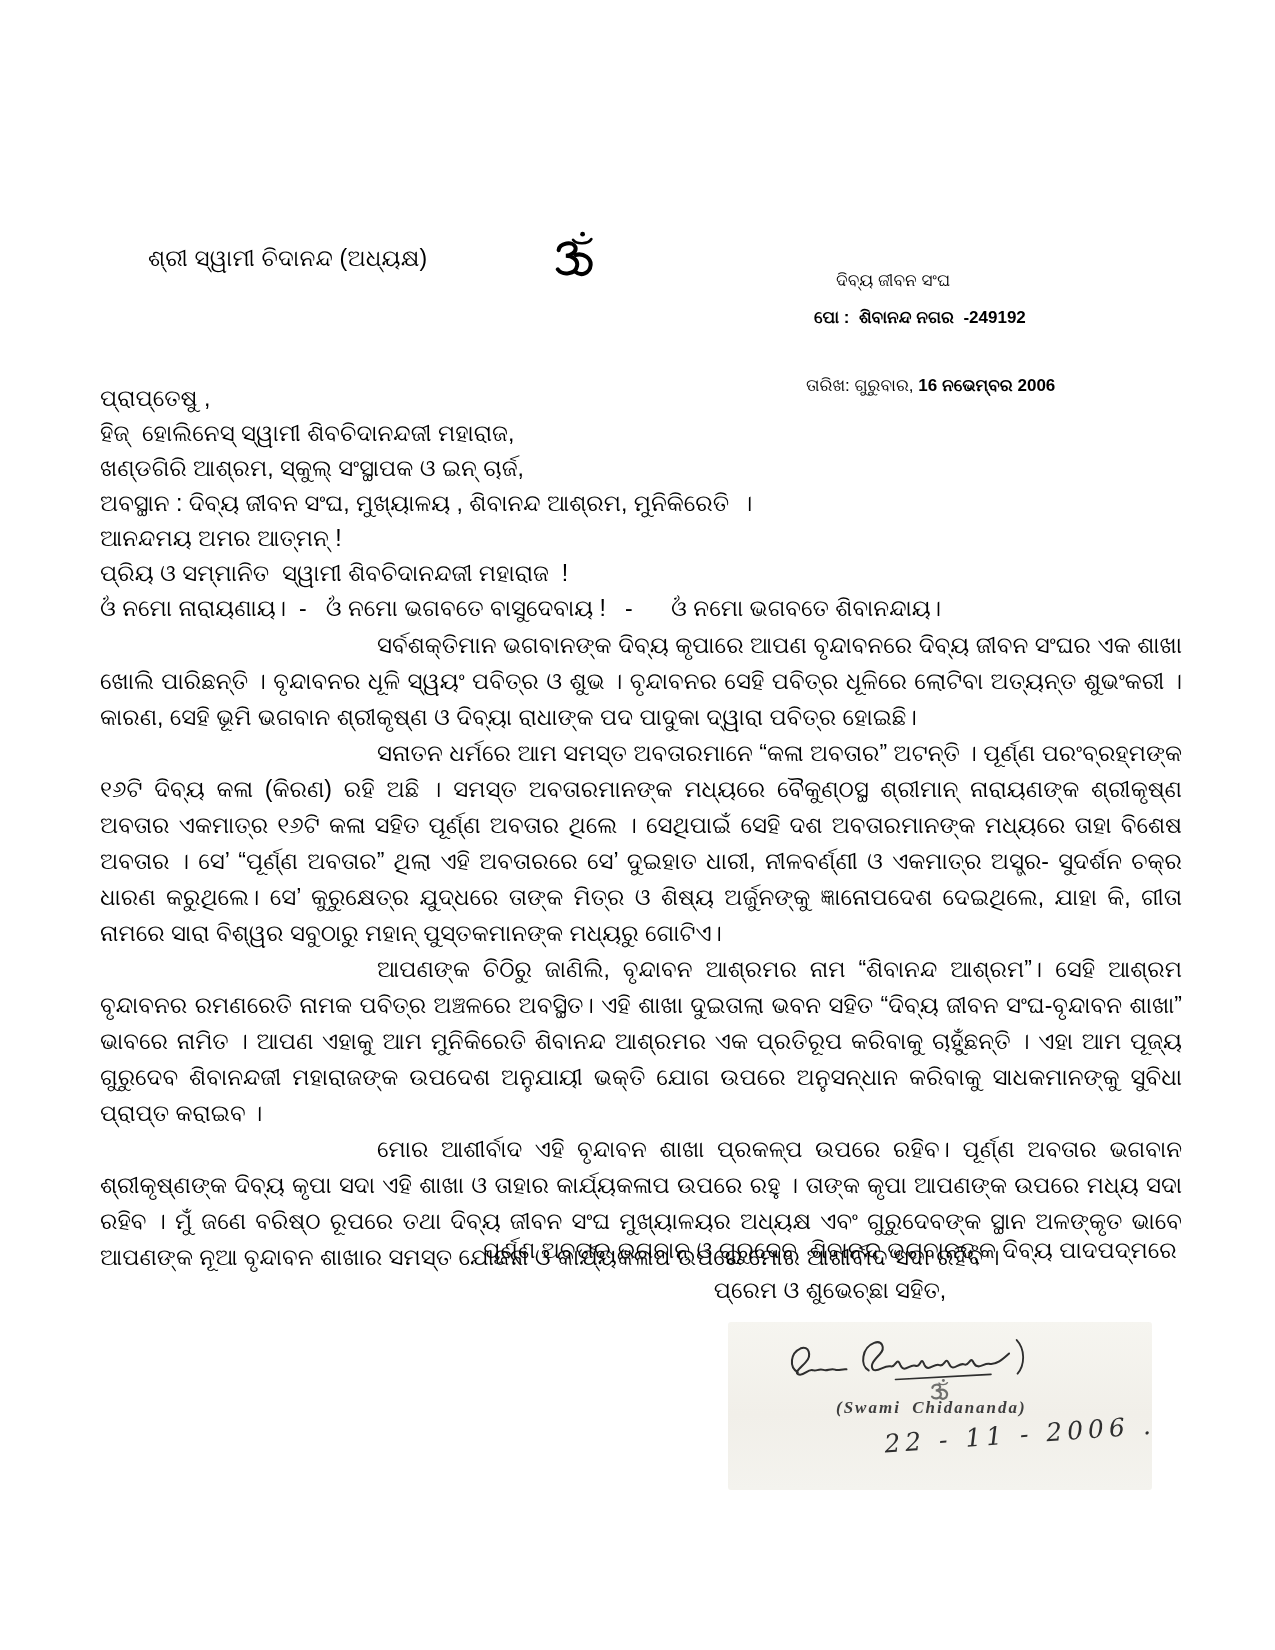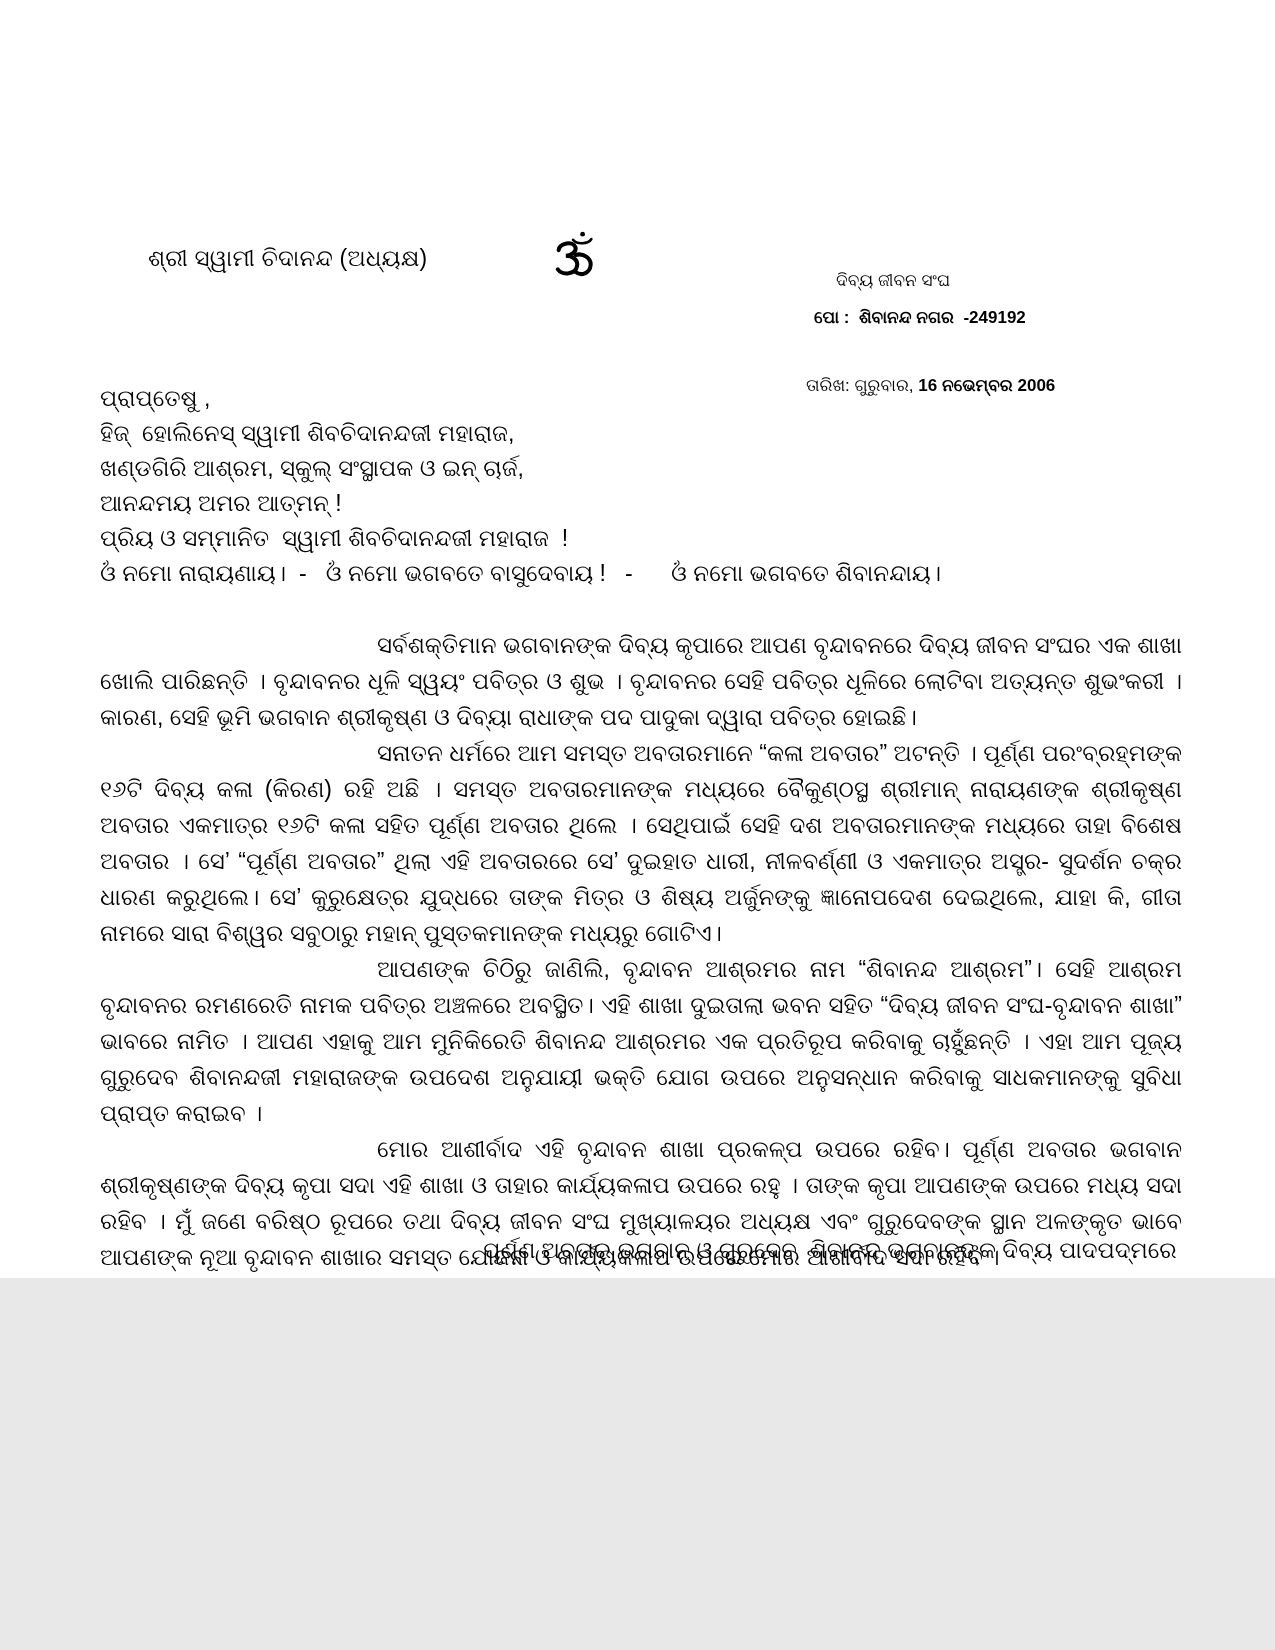--- a/index.html
+++ b/index.html
@@ -1,18 +1,18 @@
 <!DOCTYPE html>
 <html><head>
 <meta charset="utf-8">
 <style>
   html,body{margin:0;padding:0;background:#e8e8e8;}
   .page{
     position:relative;
-    width:1275px;height:1278px;
+    width:1275px;height:1650px;
     margin:0 auto;
     background:#ffffff;
     font-family:"Liberation Sans",sans-serif;
     color:#000;
     overflow:hidden;
   }
   .pre{white-space:pre-wrap;}
 
   
   .sender-line{
@@ -89,20 +89,21 @@
   <div class="letterhead">
     <div class="org-name pre">ଦିବ୍ୟ ଜୀବନ ସଂଘ</div>
     <div class="po-line pre">ପୋ :  ଶିବାନନ୍ଦ ନଗର  -249192</div>
     <div class="date-line pre"><span>ତାରିଖ: ଗୁରୁବାର, </span><span class="bold">16 ନଭେମ୍ବର 2006</span></div>
   </div>
 
   <div class="recipient">
     <div class="pre">ପ୍ରାପ୍ତେଷୁ ,</div>
     <div class="pre">ହିଜ୍  ହୋଲିନେସ୍ ସ୍ୱାମୀ ଶିବଚିଦାନନ୍ଦଜୀ ମହାରାଜ,</div>
     <div class="pre">ଖଣ୍ଡଗିରି ଆଶ୍ରମ, ସ୍କୁଲ୍ ସଂସ୍ଥାପକ ଓ ଇନ୍ ଚାର୍ଜ,</div>
+    <div class="pre">ଅବସ୍ଥାନ : ଦିବ୍ୟ ଜୀବନ ସଂଘ, ମୁଖ୍ୟାଳୟ , ଶିବାନନ୍ଦ ଆଶ୍ରମ, ମୁନିକିରେତି  ।</div>
     <div class="pre">ଆନନ୍ଦମୟ ଅମର ଆତ୍ମନ୍ !</div>
     <div class="pre">ପ୍ରିୟ ଓ ସମ୍ମାନିତ  ସ୍ୱାମୀ ଶିବଚିଦାନନ୍ଦଜୀ ମହାରାଜ  !</div>
     <div class="pre">ଓଁ ନମୋ ନାରାୟଣାୟ।  -   ଓଁ ନମୋ ଭଗବତେ ବାସୁଦେବାୟ !   -      ଓଁ ନମୋ ଭଗବତେ ଶିବାନନ୍ଦାୟ।</div>
   </div>
 
   <div class="body-block">
     <p class="indent">ସର୍ବଶକ୍ତିମାନ ଭଗବାନଙ୍କ ଦିବ୍ୟ କୃପାରେ ଆପଣ ବୃନ୍ଦାବନରେ ଦିବ୍ୟ ଜୀବନ ସଂଘର ଏକ ଶାଖା ଖୋଲି ପାରିଛନ୍ତି । ବୃନ୍ଦାବନର ଧୂଳି ସ୍ୱୟଂ ପବିତ୍ର ଓ ଶୁଭ । ବୃନ୍ଦାବନର ସେହି ପବିତ୍ର ଧୂଳିରେ ଲୋଟିବା ଅତ୍ୟନ୍ତ ଶୁଭଂକରୀ । କାରଣ, ସେହି ଭୂମି ଭଗବାନ ଶ୍ରୀକୃଷ୍ଣ ଓ ଦିବ୍ୟା ରାଧାଙ୍କ ପଦ ପାଦୁକା ଦ୍ୱାରା ପବିତ୍ର ହୋଇଛି।</p>
     <p class="indent">ସନାତନ ଧର୍ମରେ ଆମ ସମସ୍ତ ଅବତାରମାନେ “କଳା ଅବତାର” ଅଟନ୍ତି । ପୂର୍ଣ୍ଣ ପରଂବ୍ରହ୍ମଙ୍କ ୧୬ଟି ଦିବ୍ୟ କଳା (କିରଣ) ରହି ଅଛି । ସମସ୍ତ ଅବତାରମାନଙ୍କ ମଧ୍ୟରେ ବୈକୁଣ୍ଠସ୍ଥ ଶ୍ରୀମାନ୍ ନାରାୟଣଙ୍କ ଶ୍ରୀକୃଷ୍ଣ ଅବତାର ଏକମାତ୍ର ୧୬ଟି କଳା ସହିତ ପୂର୍ଣ୍ଣ ଅବତାର ଥିଲେ । ସେଥିପାଇଁ ସେହି ଦଶ ଅବତାରମାନଙ୍କ ମଧ୍ୟରେ ତାହା ବିଶେଷ ଅବତାର । ସେ’ “ପୂର୍ଣ୍ଣ ଅବତାର” ଥିଲା ଏହି ଅବତାରରେ ସେ’ ଦୁଇହାତ ଧାରୀ, ନୀଳବର୍ଣ୍ଣୀ ଓ ଏକମାତ୍ର ଅସ୍ତ୍ର- ସୁଦର୍ଶନ ଚକ୍ର ଧାରଣ କରୁଥିଲେ। ସେ’ କୁରୁକ୍ଷେତ୍ର ଯୁଦ୍ଧରେ ତାଙ୍କ ମିତ୍ର ଓ ଶିଷ୍ୟ ଅର୍ଜୁନଙ୍କୁ ଜ୍ଞାନୋପଦେଶ ଦେଇଥିଲେ, ଯାହା କି, ଗୀତା ନାମରେ ସାରା ବିଶ୍ୱର ସବୁଠାରୁ ମହାନ୍ ପୁସ୍ତକମାନଙ୍କ ମଧ୍ୟରୁ ଗୋଟିଏ।</p>
     <p class="indent">ଆପଣଙ୍କ ଚିଠିରୁ ଜାଣିଲି, ବୃନ୍ଦାବନ ଆଶ୍ରମର ନାମ “ଶିବାନନ୍ଦ ଆଶ୍ରମ”। ସେହି ଆଶ୍ରମ ବୃନ୍ଦାବନର ରମଣରେତି ନାମକ ପବିତ୍ର ଅଞ୍ଚଳରେ ଅବସ୍ଥିତ। ଏହି ଶାଖା ଦୁଇତାଲା ଭବନ ସହିତ “ଦିବ୍ୟ ଜୀବନ ସଂଘ-ବୃନ୍ଦାବନ ଶାଖା” ଭାବରେ ନାମିତ ।  ଆପଣ ଏହାକୁ ଆମ ମୁନିକିରେତି ଶିବାନନ୍ଦ ଆଶ୍ରମର ଏକ ପ୍ରତିରୂପ କରିବାକୁ ଚାହୁଁଛନ୍ତି ।  ଏହା ଆମ ପୂଜ୍ୟ ଗୁରୁଦେବ ଶିବାନନ୍ଦଜୀ ମହାରାଜଙ୍କ ଉପଦେଶ ଅନୁଯାୟୀ ଭକ୍ତି ଯୋଗ ଉପରେ ଅନୁସନ୍ଧାନ କରିବାକୁ ସାଧକମାନଙ୍କୁ ସୁବିଧା ପ୍ରାପ୍ତ କରାଇବ ।</p>
     <p class="indent">ମୋର ଆଶୀର୍ବାଦ ଏହି ବୃନ୍ଦାବନ ଶାଖା ପ୍ରକଳ୍ପ ଉପରେ ରହିବ। ପୂର୍ଣ୍ଣ ଅବତାର ଭଗବାନ ଶ୍ରୀକୃଷ୍ଣଙ୍କ ଦିବ୍ୟ କୃପା ସଦା ଏହି ଶାଖା ଓ ତାହାର କାର୍ଯ୍ୟକଳାପ ଉପରେ ରହୁ । ତାଙ୍କ କୃପା ଆପଣଙ୍କ ଉପରେ ମଧ୍ୟ ସଦା ରହିବ । ମୁଁ ଜଣେ ବରିଷ୍ଠ ରୂପରେ ତଥା ଦିବ୍ୟ ଜୀବନ ସଂଘ ମୁଖ୍ୟାଳୟର ଅଧ୍ୟକ୍ଷ ଏବଂ ଗୁରୁଦେବଙ୍କ ସ୍ଥାନ ଅଳଙ୍କୃତ ଭାବେ ଆପଣଙ୍କ ନୂଆ ବୃନ୍ଦାବନ ଶାଖାର ସମସ୍ତ ଯୋଜନା ଓ କାର୍ଯ୍ୟକଳାପ ଉପରେ ମୋର ଆଶୀର୍ବାଦ ସଦା ରହିବ ।</p>

